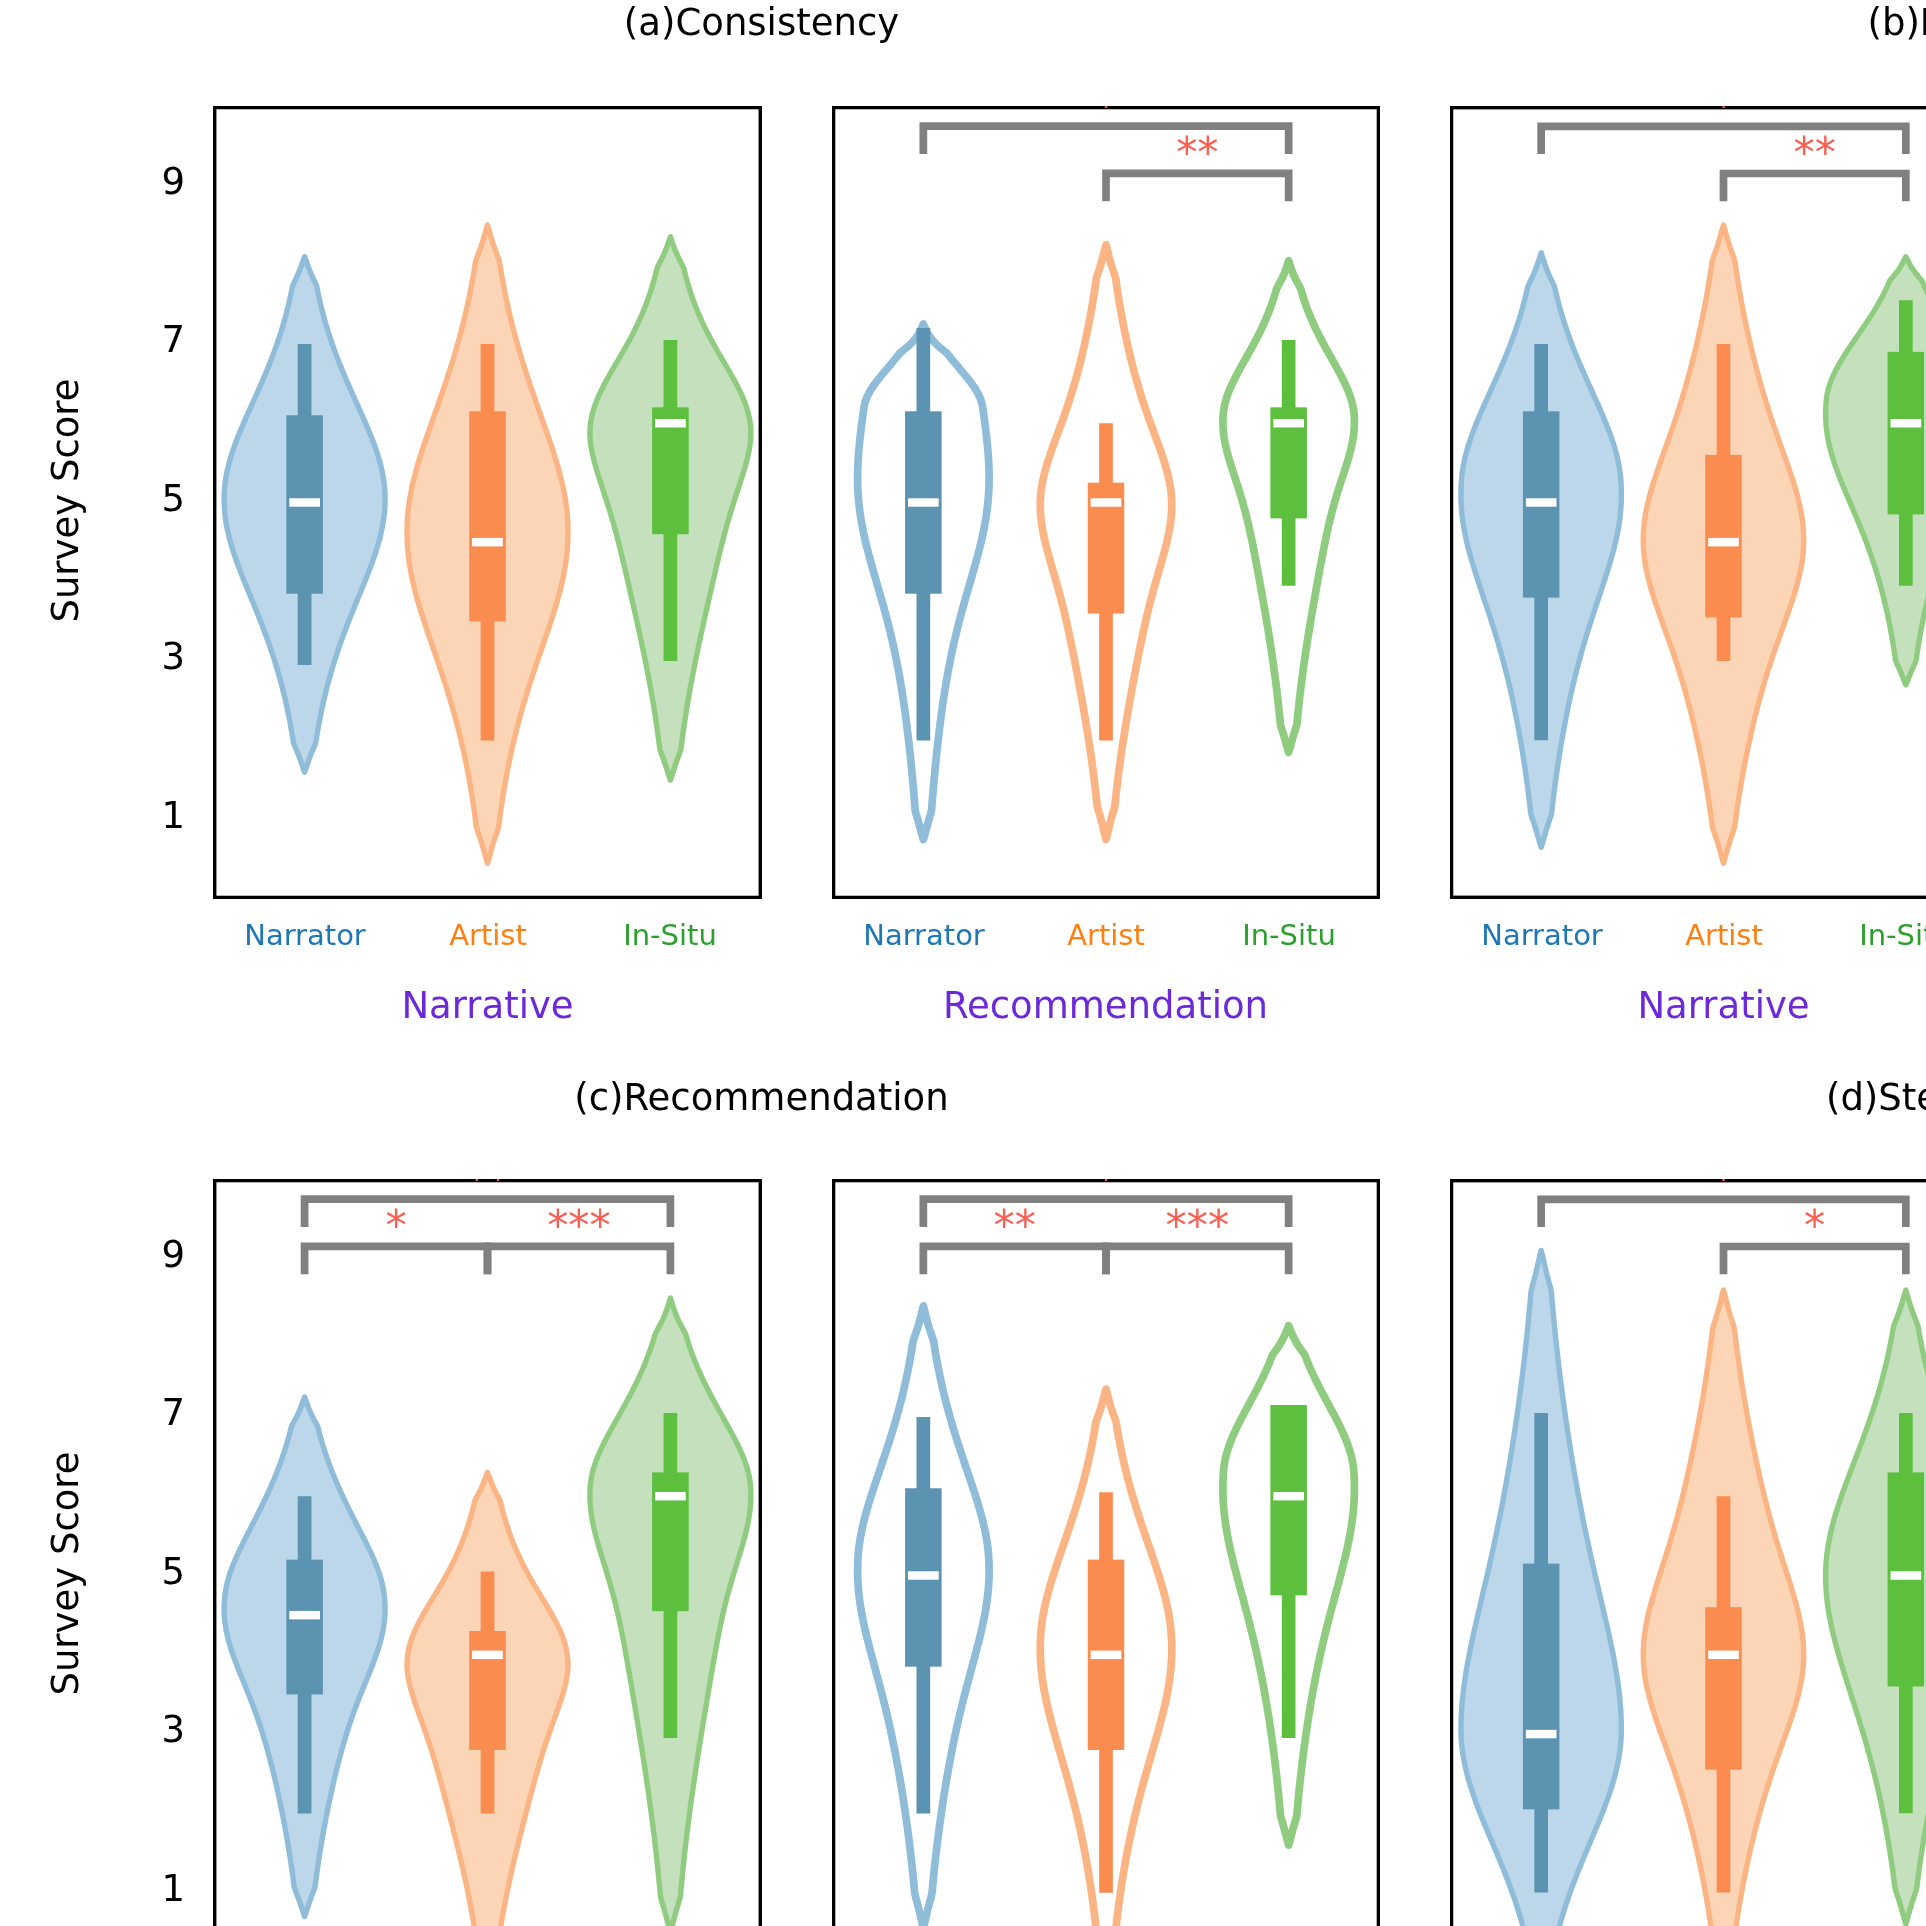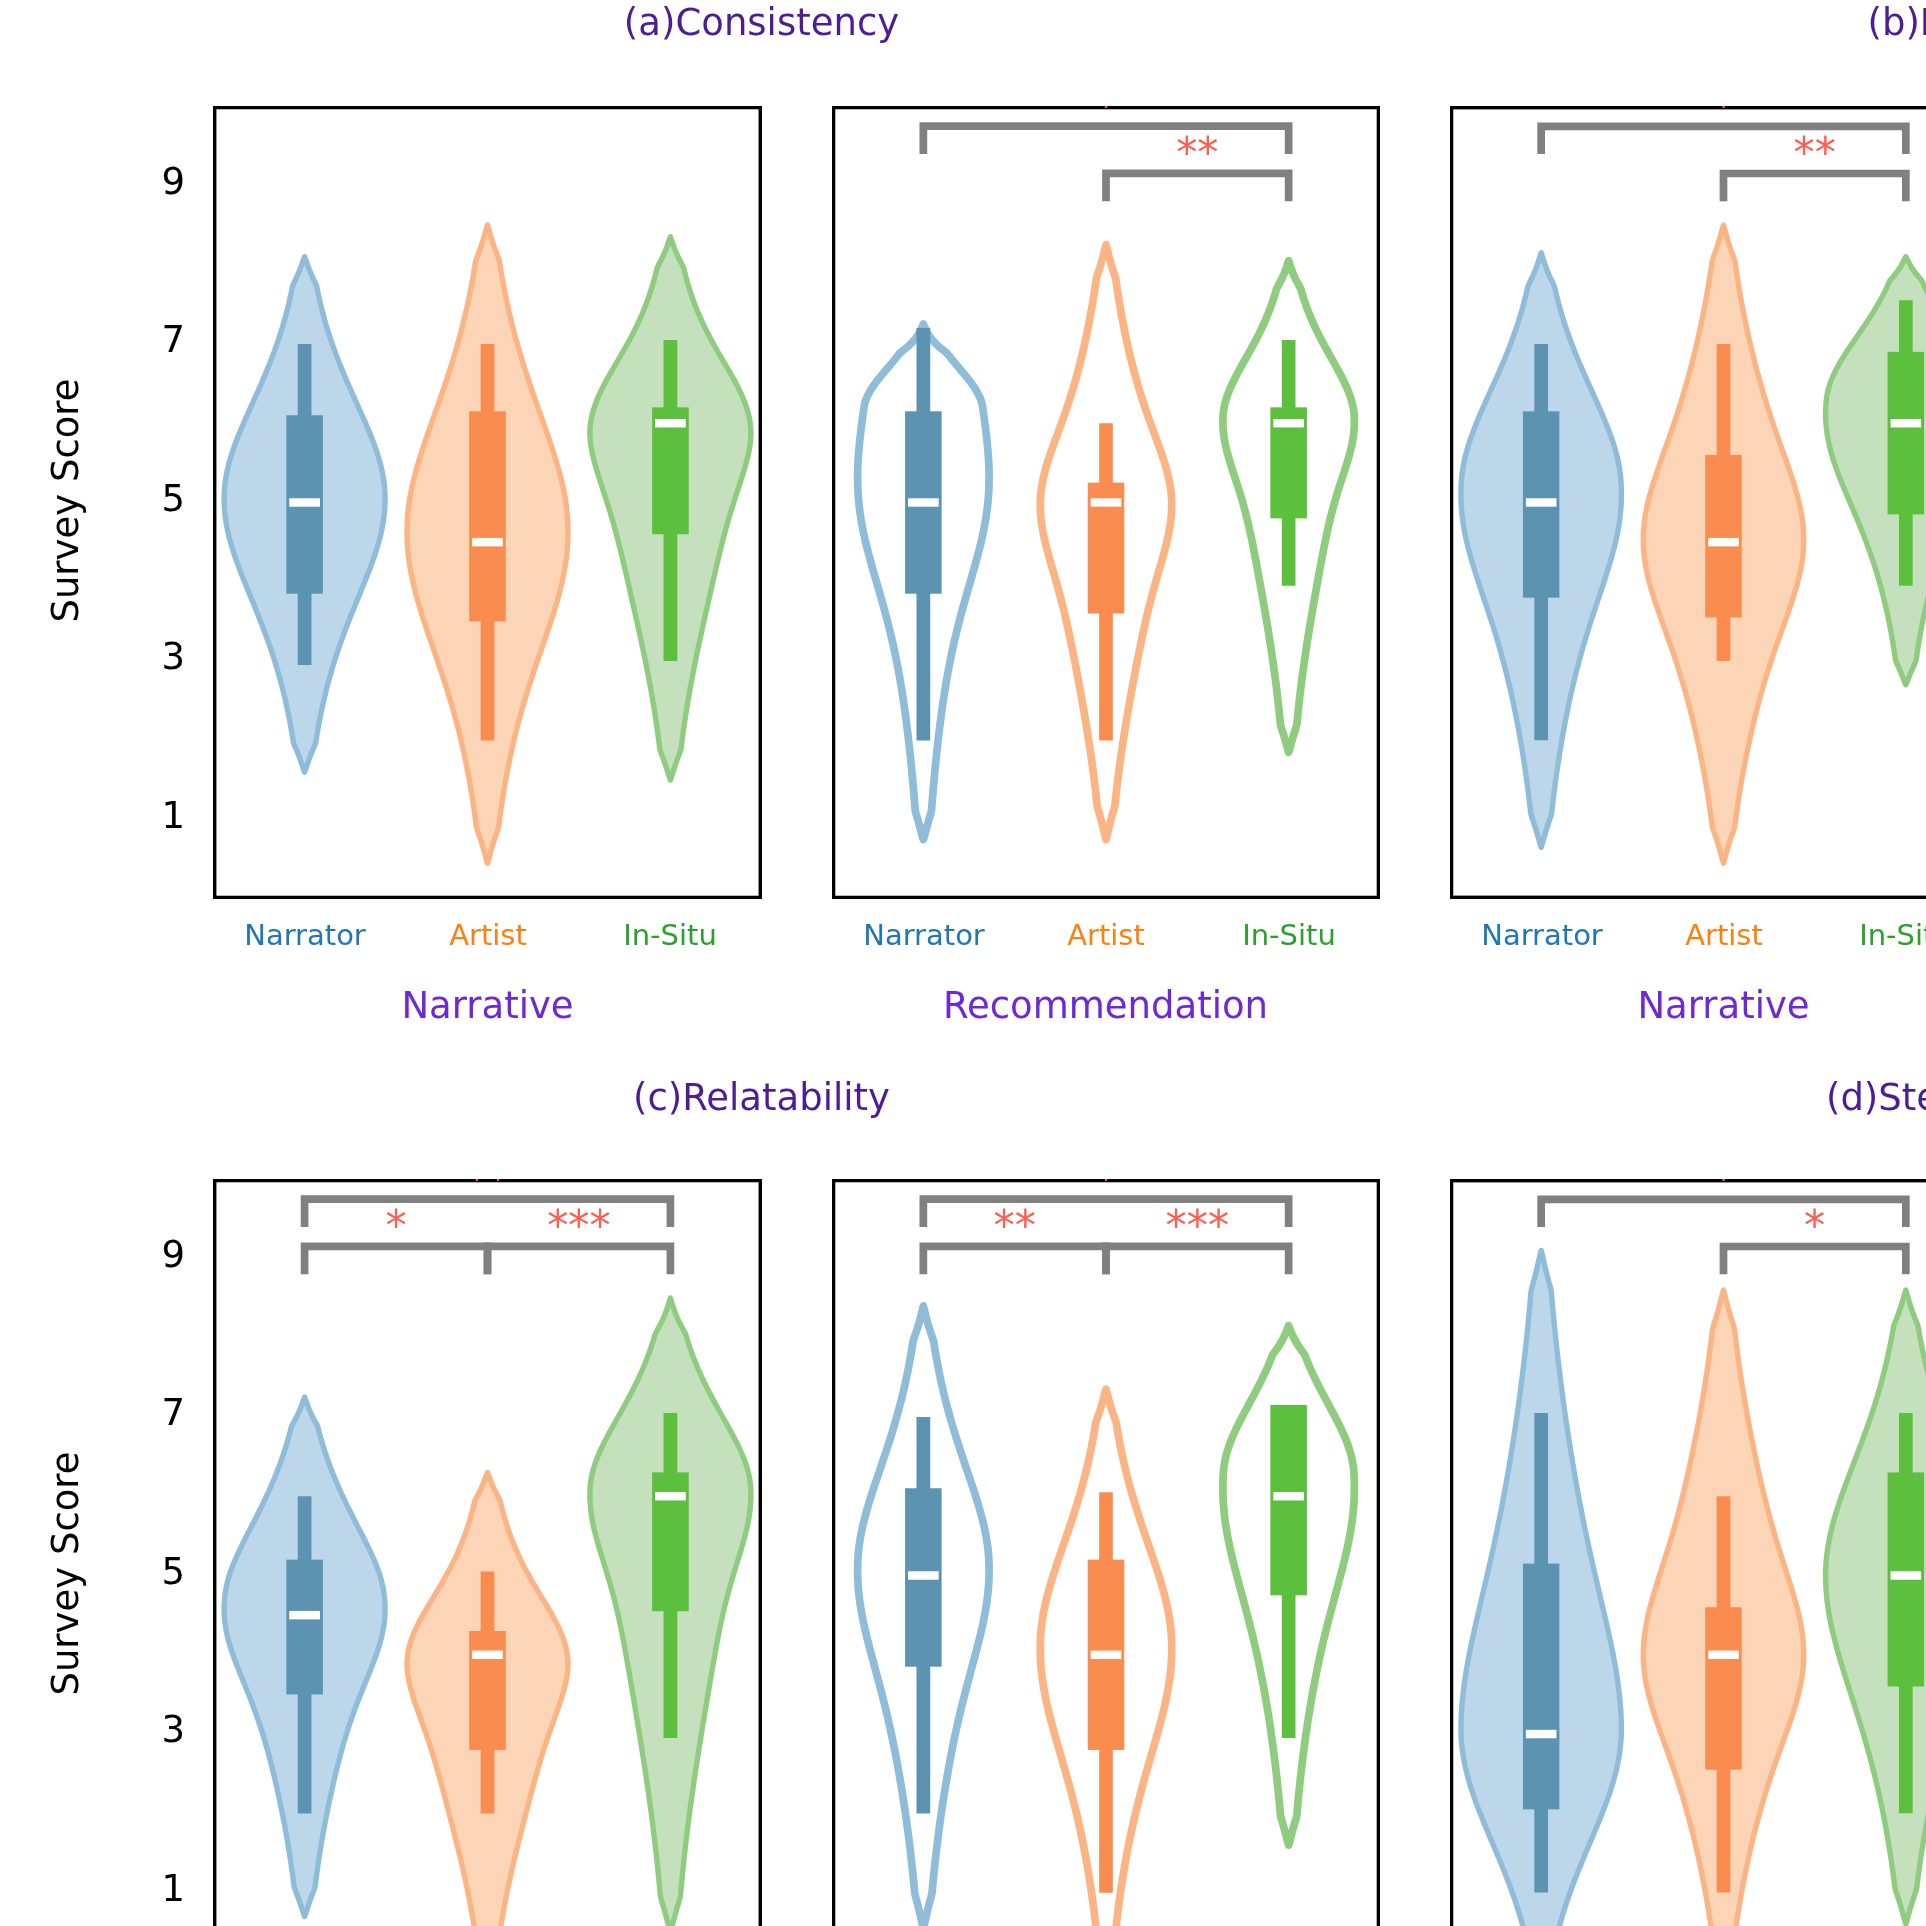--- a/index.html
+++ b/index.html
@@ -1,19 +1,19 @@
 <!DOCTYPE html>
 <html style="font-size:6.2px"><head>
 <meta charset="utf-8">
 <style>
   html,body{margin:0;padding:0;background:#ffffff;}
   body{width:2670px;height:2150px;font-family:"DejaVu Sans",sans-serif;overflow:hidden;}
   #figure{position:relative;width:2670px;height:2150px;background:#fff;}
   .panel-title{
-    position:absolute;text-align:center;color:#4c1d95;
+    position:absolute;text-align:center;color:#000000;
     font-family:"DejaVu Sans",sans-serif;font-size:37px;line-height:1;
     white-space:nowrap;
   }
   .axis-ylabel{
     position:absolute;color:#000;font-size:37px;
     font-family:"DejaVu Sans",sans-serif;
     transform-origin:center center;transform:rotate(-90deg);
     white-space:nowrap;text-align:center;
   }
   .group-label{
@@ -30,21 +30,21 @@
   }
   .subplot{position:absolute;}
   .subplot svg{display:block;}
 </style>
 </head>
 <body>
 
 <div id="figure">
     <div class="panel-title" style="left: 299px; top: 3.9px; width: 925px;">(a)Consistency</div>
     <div class="panel-title" style="left: 1535px; top: 3.9px; width: 925px;">(b)Relatability</div>
-    <div class="panel-title" style="left: 299px; top: 1079px; width: 925px;">(c)Relatability</div>
+    <div class="panel-title" style="left: 299px; top: 1079px; width: 925px;">(c)Recommendation</div>
     <div class="panel-title" style="left: 1535px; top: 1079px; width: 925px;">(d)Stereotypicality</div>
     <div class="axis-ylabel" style="left: -166px; top: 479px; width: 462px;">Survey Score</div>
     <div class="axis-ylabel" style="left: -166px; top: 1552px; width: 462px;">Survey Score</div>
     <div class="tick-label" style="left: 108px; top: 794px; width: 77px;">1</div>
     <div class="tick-label" style="left: 108px; top: 635px; width: 77px;">3</div>
     <div class="tick-label" style="left: 108px; top: 477px; width: 77px;">5</div>
     <div class="tick-label" style="left: 108px; top: 318px; width: 77px;">7</div>
     <div class="tick-label" style="left: 108px; top: 160px; width: 77px;">9</div>
     <div class="tick-label" style="left: 108px; top: 1867px; width: 77px;">1</div>
     <div class="tick-label" style="left: 108px; top: 1708px; width: 77px;">3</div>

